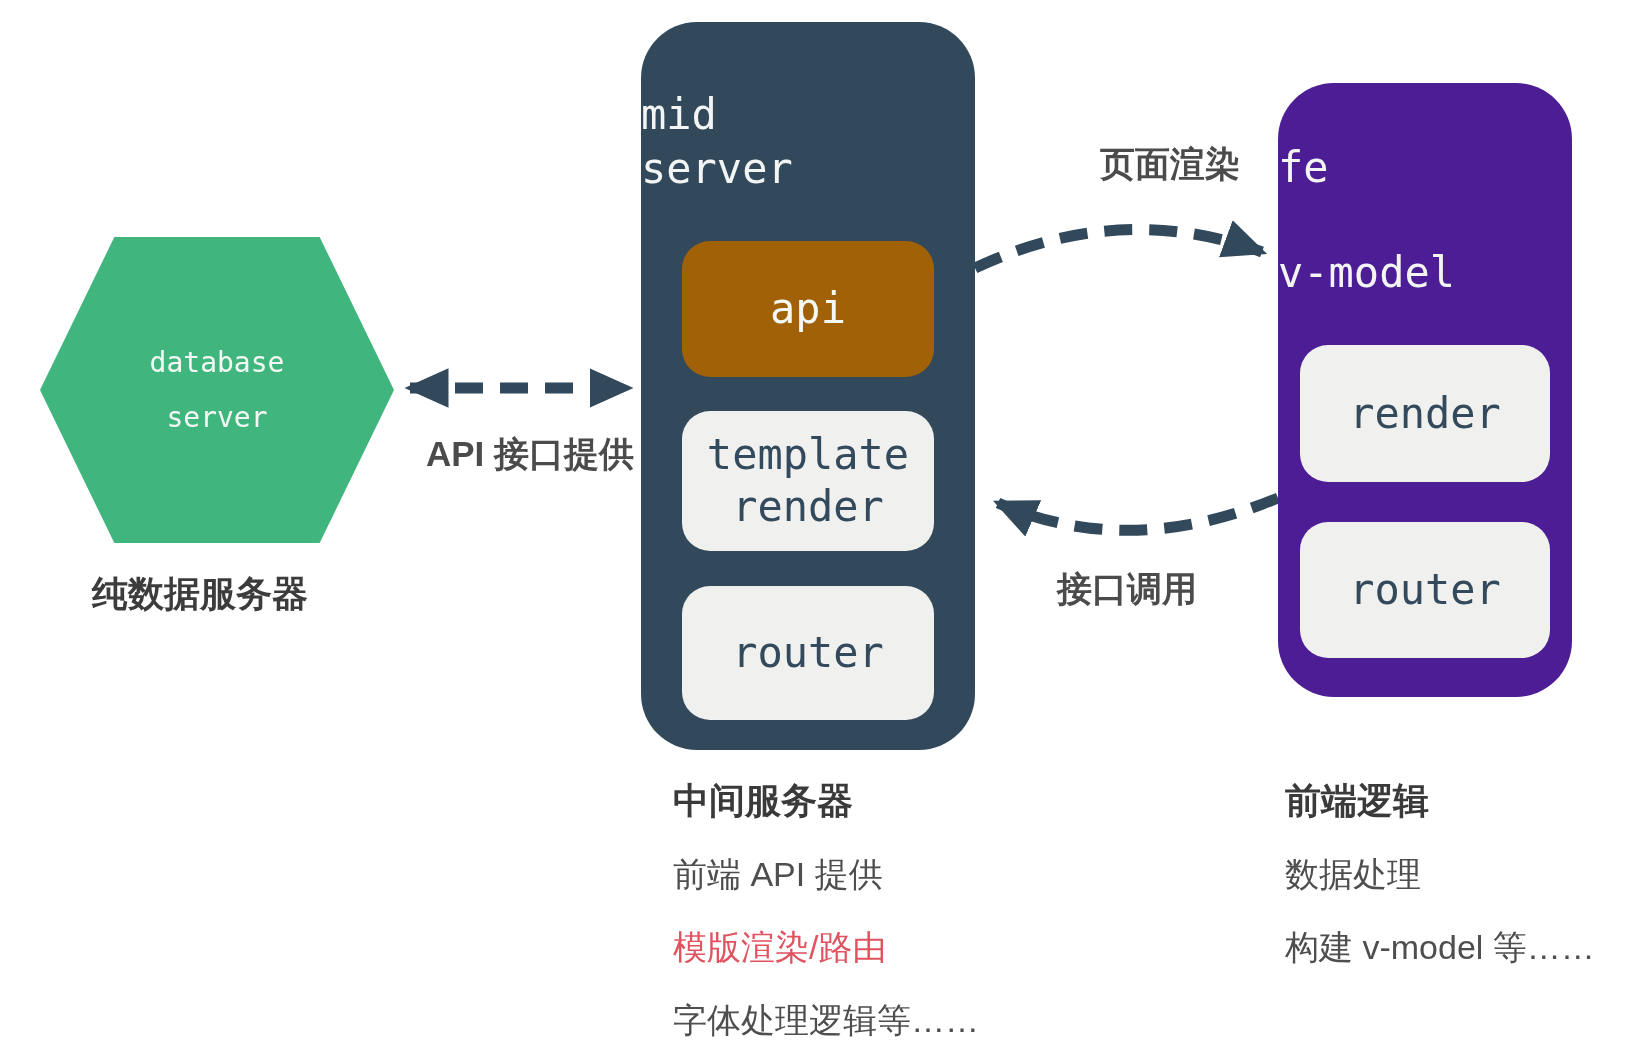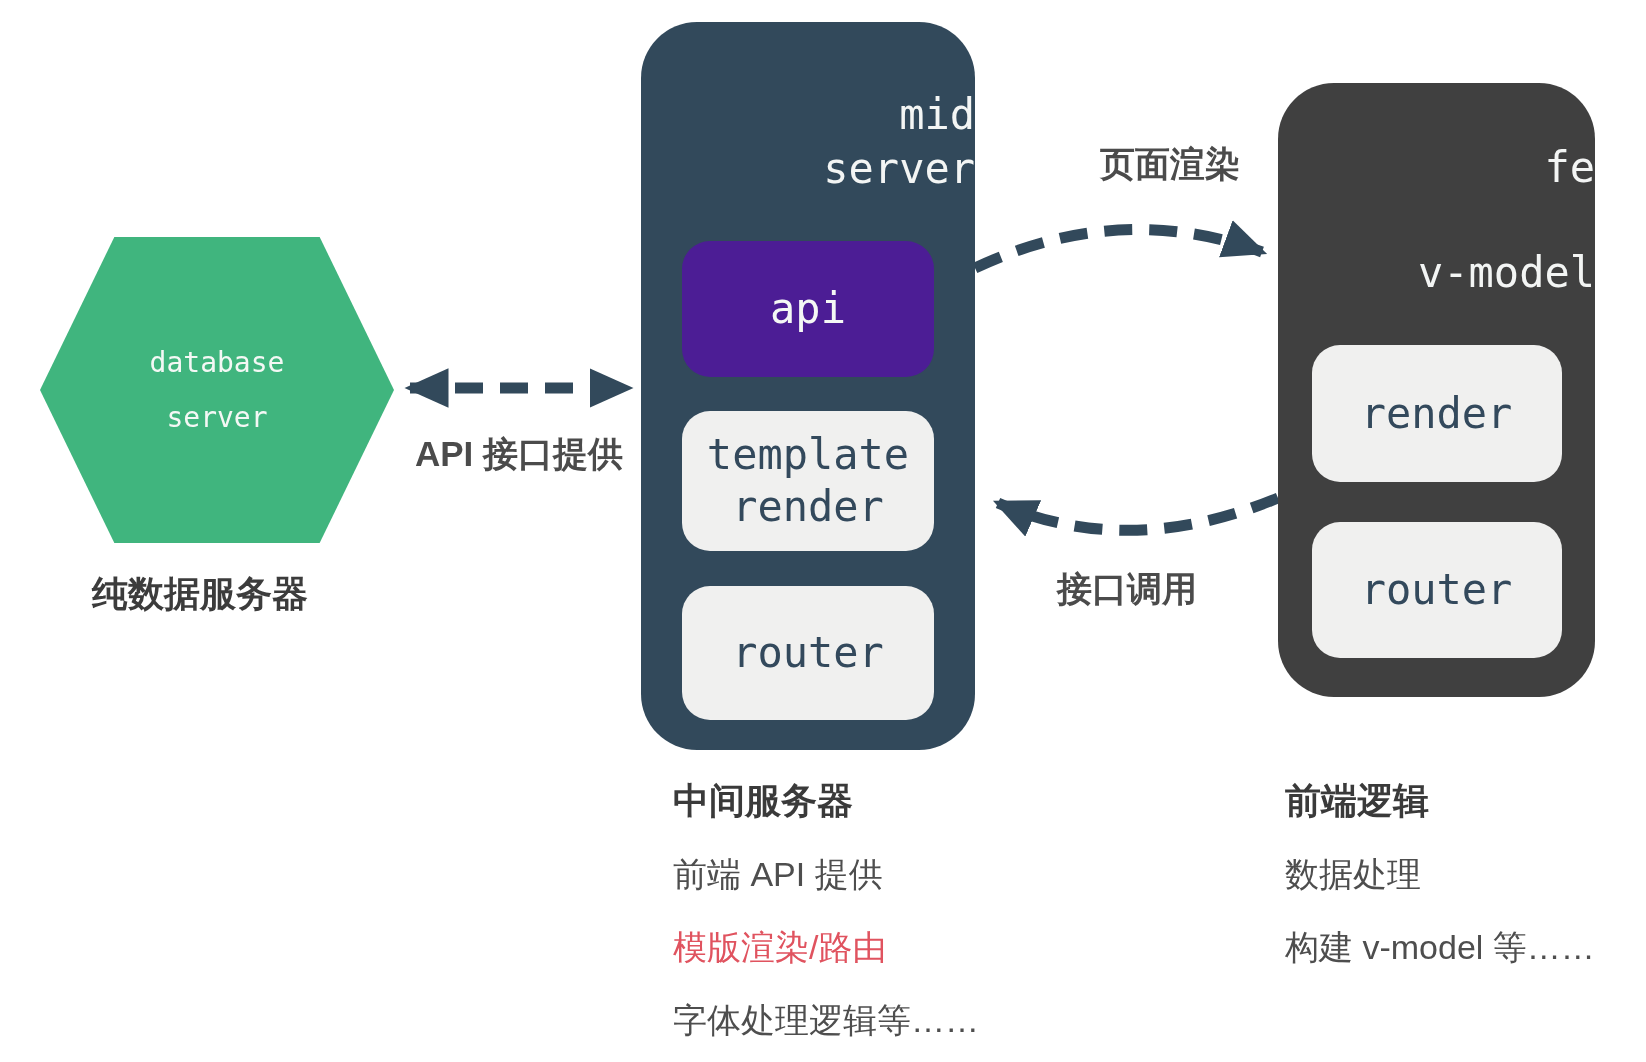--- a/index.html
+++ b/index.html
@@ -55,29 +55,29 @@
     position: absolute;
     border-radius: 56px;
   }
   .panel-mid {
     left: 641px; top: 22px;
     width: 334px; height: 728px;
     background: #32495b;
   }
   .panel-fe {
     left: 1278px; top: 83px;
-    width: 317px; height: 614px;
-    background: #404040;
+    width: 294px; height: 614px;
+    background: #4c1d95;
   }
   .panel-title-line {
     font-family: "DejaVu Sans Mono", monospace;
     font-size: 42px;
     line-height: 54px;
     color: #f3f5f4;
-    text-align: right;
+    text-align: left;
   }
   .panel-mid .title-1 { margin-top: 66px; }
   .panel-mid .title-2 { margin-top: 0; }
   .panel-fe  .title-1 { margin-top: 58px; }
   .panel-fe  .title-2 { margin-top: 51px; }
 
   .chip {
     width: 252px;
     margin: 0 auto;
     border-radius: 28px;
@@ -85,36 +85,36 @@
     display: flex;
     align-items: center;
     justify-content: center;
     text-align: center;
     font-family: "DejaVu Sans Mono", monospace;
     font-size: 42px;
     line-height: 52px;
     color: #33495c;
     padding: 0 10px;
   }
-  .chip-api      { margin-top: 45px; height: 136px; background: #4c1d95; color: #f4f8f5; }
+  .chip-api      { margin-top: 45px; height: 136px; background: #a16207; color: #f4f8f5; }
   .chip-template { margin-top: 34px; height: 140px; }
   .chip-router-m { margin-top: 35px; height: 134px; }
   .panel-fe .chip { width: 250px; }
   .chip-render   { margin-top: 45px; height: 137px; }
   .chip-router-f { margin-top: 40px; height: 136px; }
 
   
   .arrow-label {
     position: absolute;
     font-size: 35px;
     font-weight: 700;
     color: #4b4b4b;
     white-space: nowrap;
   }
-  .label-db-mid     { left: 415px;  top: 431px; text-align: center; }
+  .label-db-mid     { left: 426px;  top: 431px; text-align: center; }
   .label-page-render{ left: 1100px; top: 141px; }
   .label-api-call   { left: 1057px; top: 566px; }
 
   
   .notes {
     position: absolute;
     top: 782px;
     white-space: nowrap;
   }
   .notes-mid { left: 673px; }

